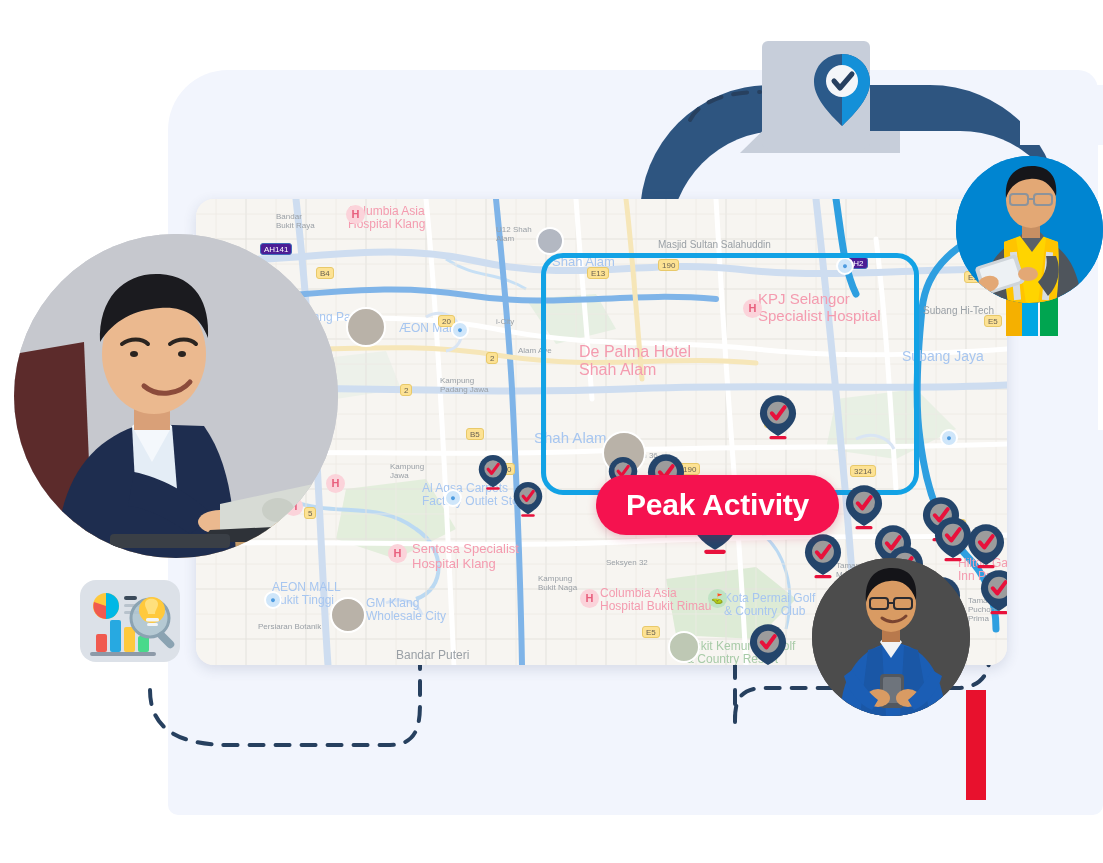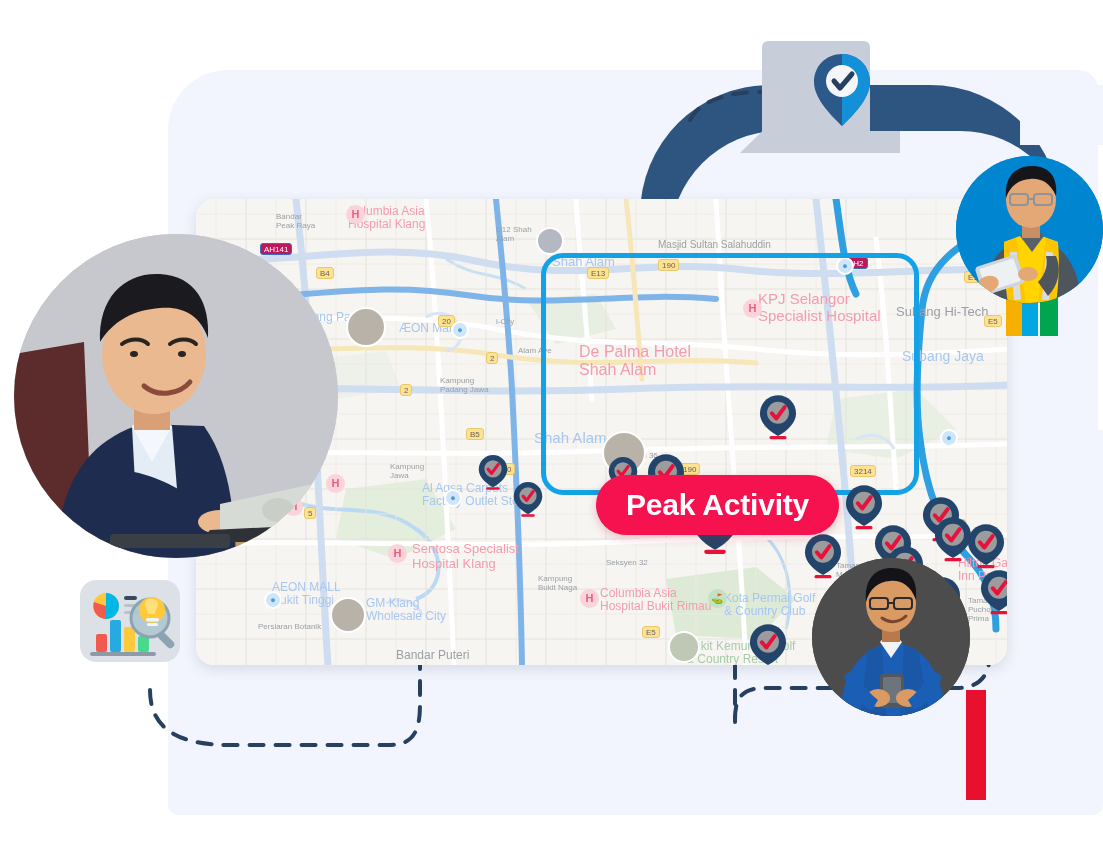--- a/index.html
+++ b/index.html
@@ -135,21 +135,21 @@
     background: #FDE293;
     border: 1px solid #E8C96A;
     border-radius: 3px;
     color: #6B6354;
     font-size: 8px;
     padding: 0 3px;
     line-height: 11px;
     height: 12px;
   }
   .shield.b {
-    background: #be185d; border-color: #3F6BB8; color:#fff;
+    background: #4c1d95; border-color: #3F6BB8; color:#fff;
   }
   .hicon {
     position: absolute;
     width: 19px; height: 19px;
     border-radius: 50%;
     background: #FBD3DA;
     color: #E8607E;
     font-size: 11px; font-weight: bold;
     text-align: center; line-height: 19px;
   }
@@ -332,32 +332,32 @@
           <path d="M230 118 C244 110 258 116 264 128 C268 140 262 150 250 152"></path>
           <path d="M660 240 C676 232 692 238 698 250"></path>
           <path d="M190 404 C206 396 222 404 226 416"></path>
         </g>
       </svg>
 
       <div id="map-labels">
           <div class="mlabel l-pink" style="left: 152px; top: 6px; font-size: 12px;">Columbia Asia
 Hospital Klang</div>
           <div class="mlabel l-gray" style="left: 80px; top: 14px; font-size: 8px;">Bandar
-Peak Raya</div>
+Bukit Raya</div>
           <div class="mlabel l-gray" style="left: 300px; top: 27px; font-size: 8px;">U12 Shah
 Alam</div>
           <div class="mlabel l-gray" style="left: 462px; top: 40px; font-size: 10px;">Masjid Sultan Salahuddin</div>
           <div class="mlabel l-bblue" style="left: 106px; top: 112px; font-size: 12px;">Klang Parade</div>
           <div class="mlabel l-bblue" style="left: 203px; top: 123px; font-size: 12px;">ÆON Mall</div>
           <div class="mlabel l-gray" style="left: 300px; top: 119px; font-size: 8px;">i-City</div>
           <div class="mlabel l-gray" style="left: 322px; top: 148px; font-size: 8px;">Alam Ave</div>
           <div class="mlabel l-bblue" style="left: 356px; top: 56px; font-size: 13px;">Shah Alam</div>
           <div class="mlabel l-pink" style="left: 562px; top: 92px; font-size: 15px;">KPJ Selangor
 Specialist Hospital</div>
-          <div class="mlabel l-gray" style="left: 700px; top: 106px; font-size: 13px;">Subang Hi-Tech</div>
+          <div class="mlabel l-gray" style="left: 727px; top: 106px; font-size: 10px;">Subang Hi-Tech</div>
           <div class="mlabel l-bblue" style="left: 706px; top: 150px; font-size: 14px;">Subang Jaya</div>
           <div class="mlabel l-pink" style="left: 383px; top: 144px; font-size: 16px;">De Palma Hotel
 Shah Alam</div>
           <div class="mlabel l-gray" style="left: 244px; top: 178px; font-size: 8px;">Kampung
 Padang Jawa</div>
           <div class="mlabel l-bblue" style="left: 338px; top: 231px; font-size: 15px;">Shah Alam</div>
           <div class="mlabel l-gray" style="left: 420px; top: 253px; font-size: 8px;">Seksyen 36</div>
           <div class="mlabel l-gray" style="left: 194px; top: 264px; font-size: 8px;">Kampung
 Jawa</div>
           <div class="mlabel l-bblue" style="left: 226px; top: 283px; font-size: 12px;">Al Aqsa Carpets

